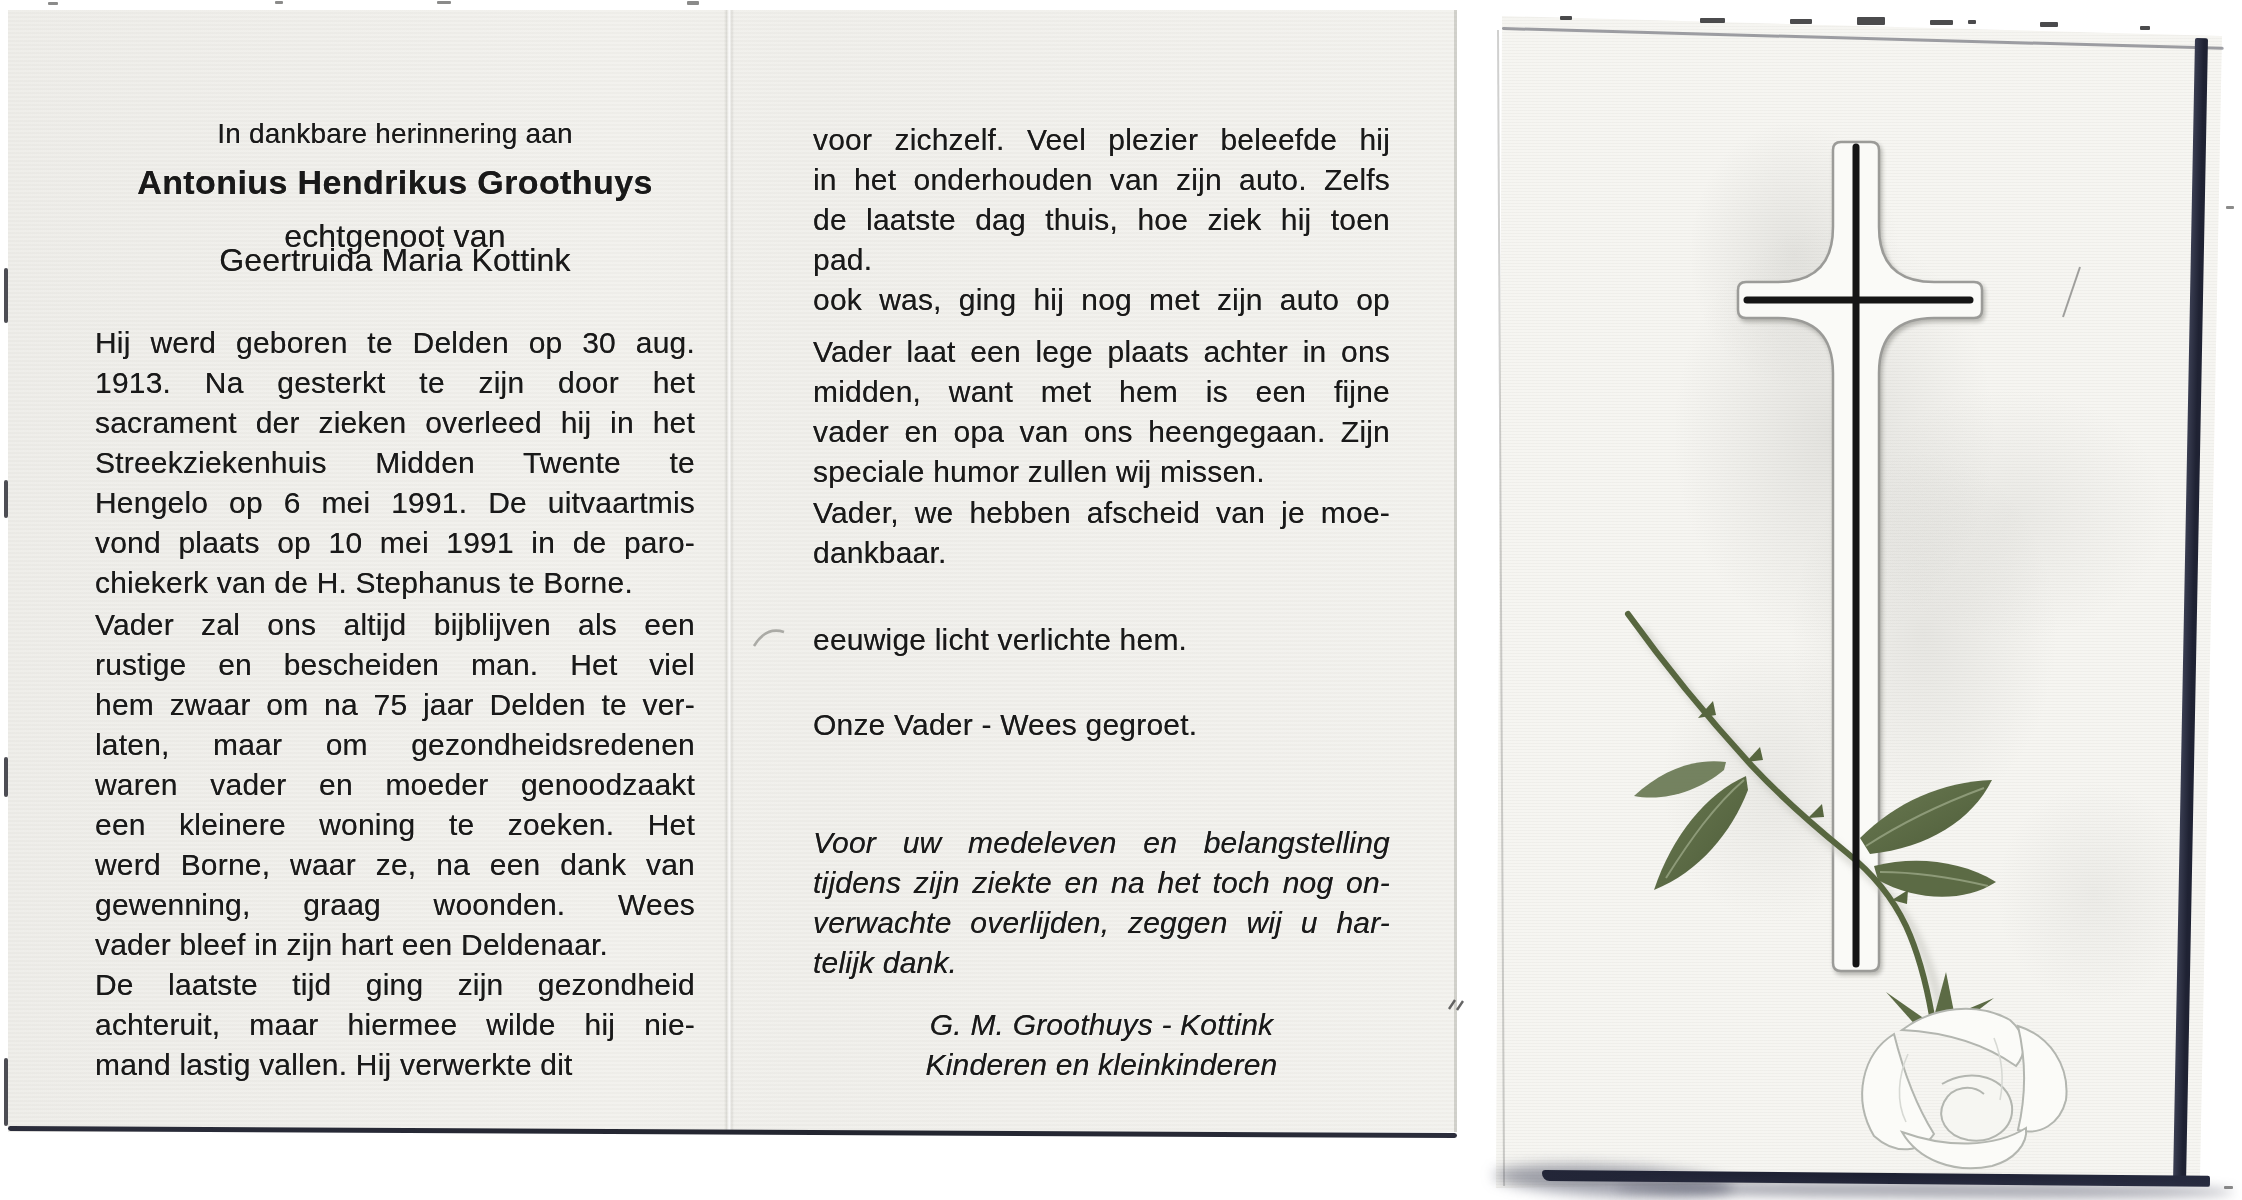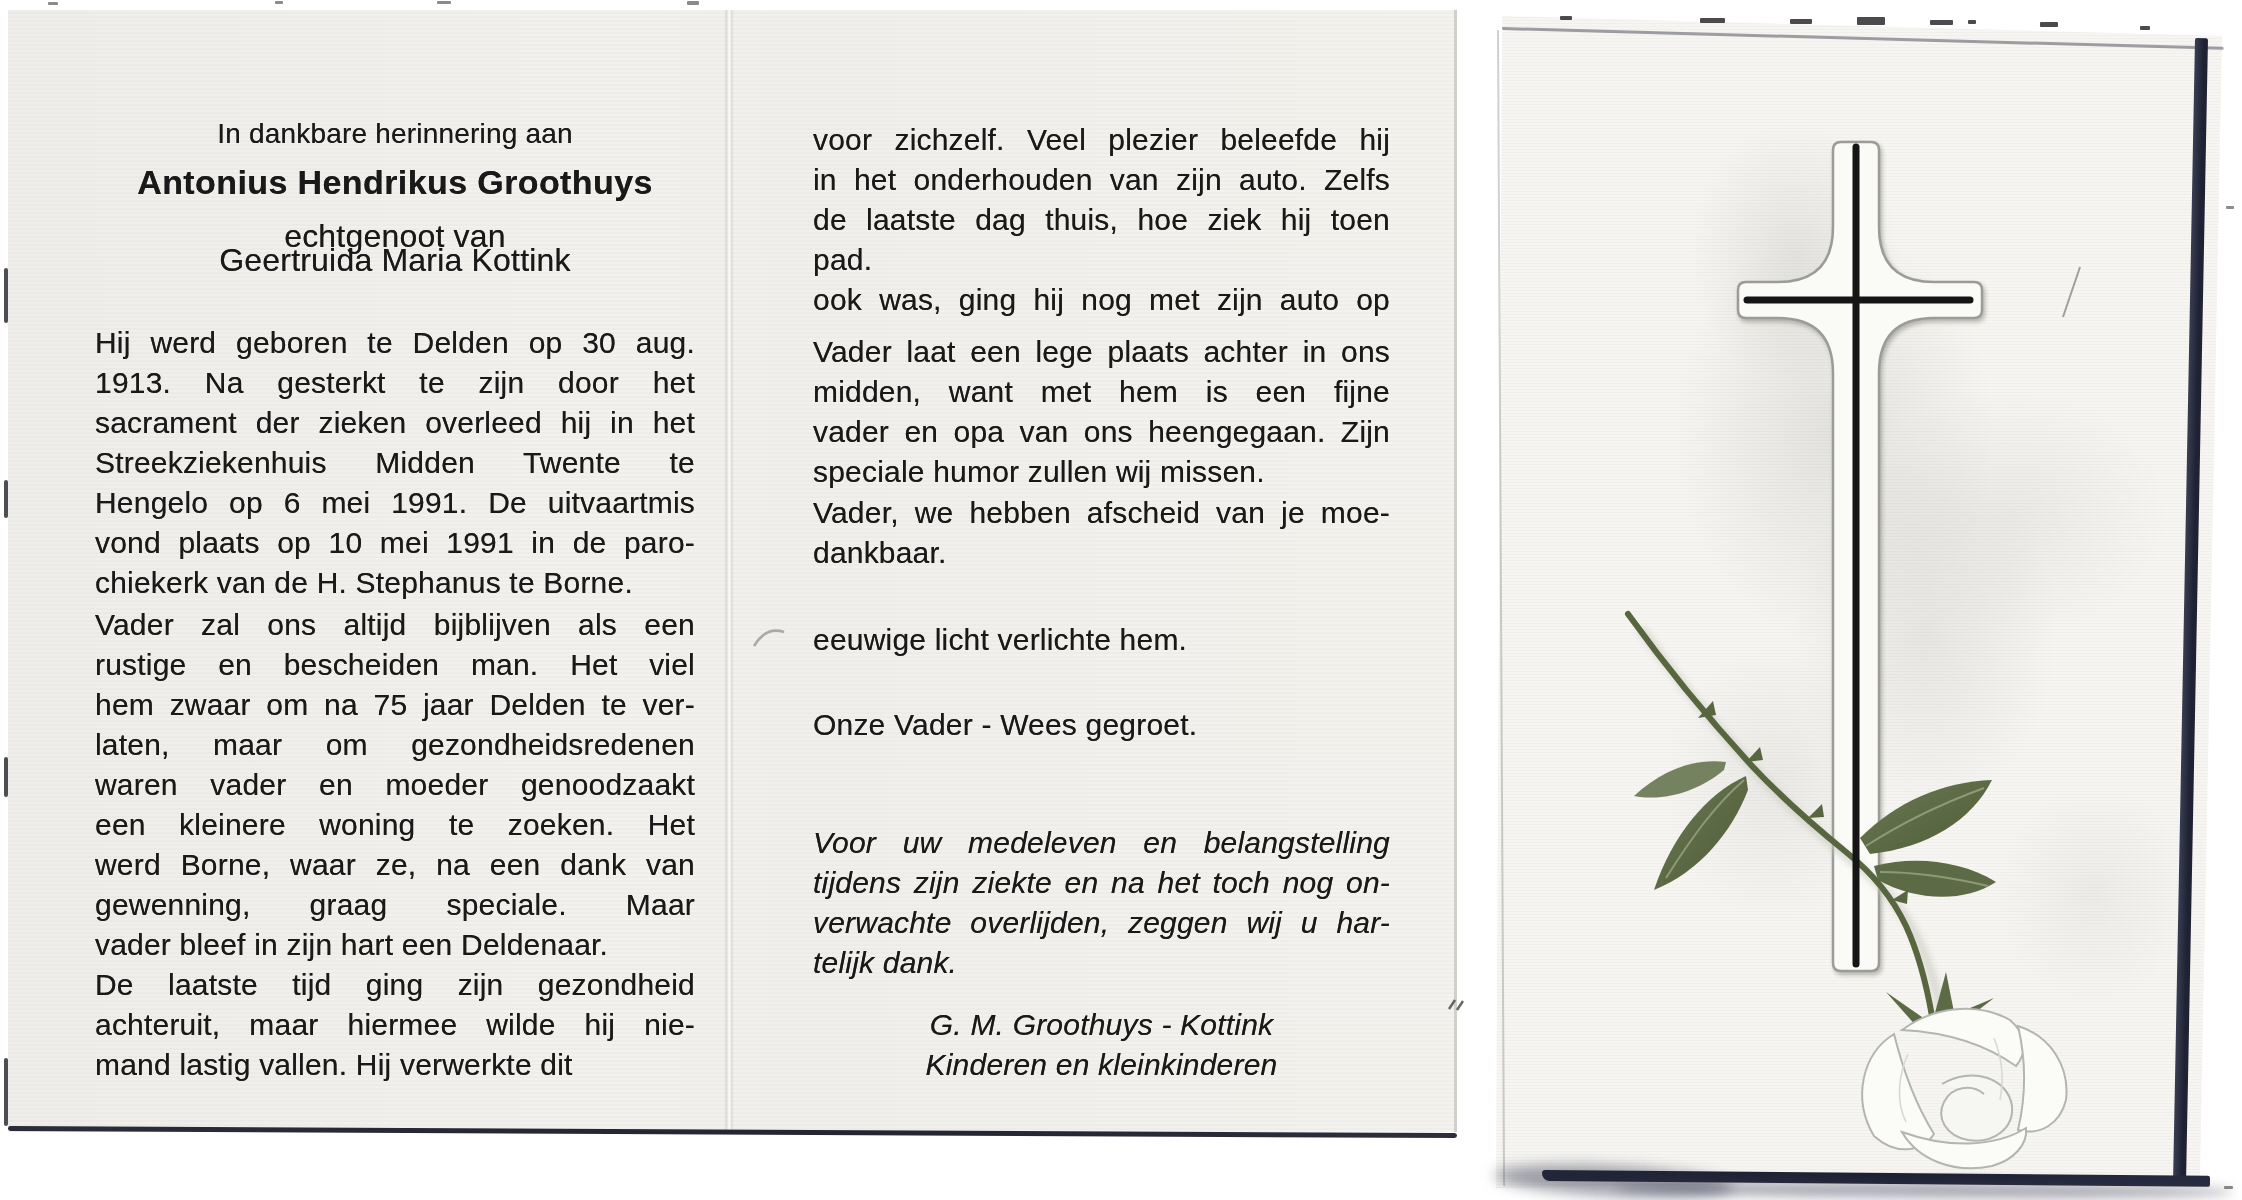--- a/index.html
+++ b/index.html
@@ -121,21 +121,21 @@
       <div class="line last">chiekerk van de H. Stephanus te Borne.</div>
     </div>
   <div class="tblock col-left para" style="top:595px">
       <div class="line">Vader zal ons altijd bijblijven als een</div>
       <div class="line">rustige en bescheiden man. Het viel</div>
       <div class="line">hem zwaar om na 75 jaar Delden te ver-</div>
       <div class="line">laten, maar om gezondheidsredenen</div>
       <div class="line">waren vader en moeder genoodzaakt</div>
       <div class="line">een kleinere woning te zoeken. Het</div>
       <div class="line">werd Borne, waar ze, na een dank van</div>
-      <div class="line">gewenning, graag speciale. Maar</div>
+      <div class="line">gewenning, graag woonden. Wees</div>
       <div class="line last">vader bleef in zijn hart een Deldenaar.</div>
     </div>
   <div class="tblock col-left para" style="top:955px">
       <div class="line">De laatste tijd ging zijn gezondheid</div>
       <div class="line">achteruit, maar hiermee wilde hij nie-</div>
       <div class="line last">mand lastig vallen. Hij verwerkte dit</div>
     </div>
 
   <div class="tblock col-right para" style="top:110px">
       <div class="line">voor zichzelf. Veel plezier beleefde hij</div>

